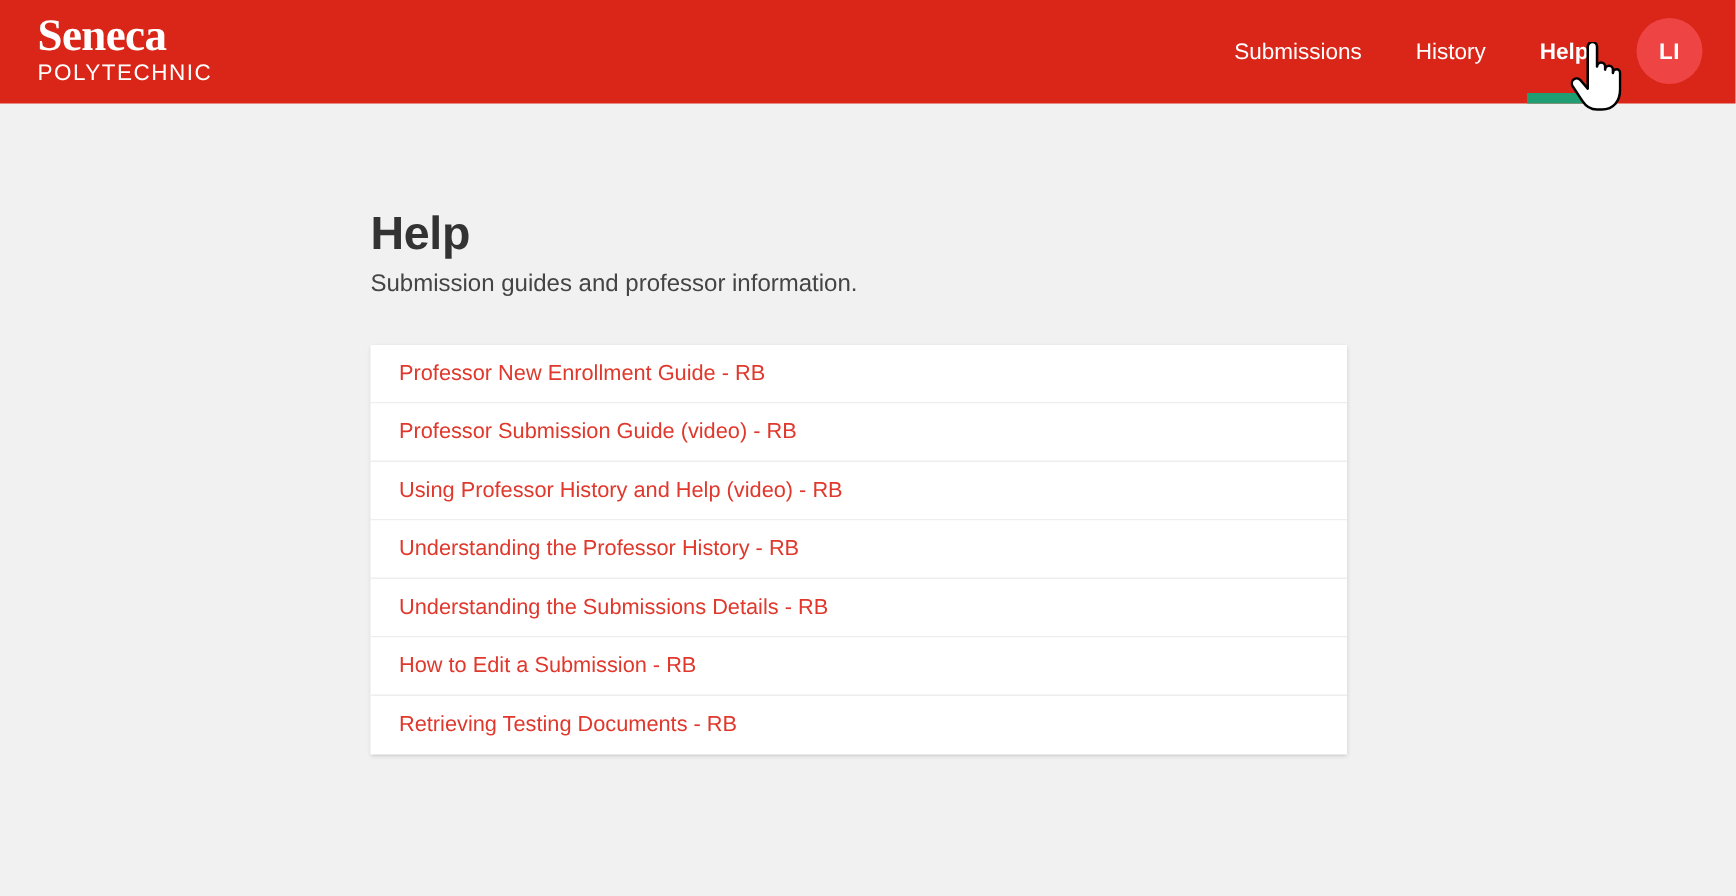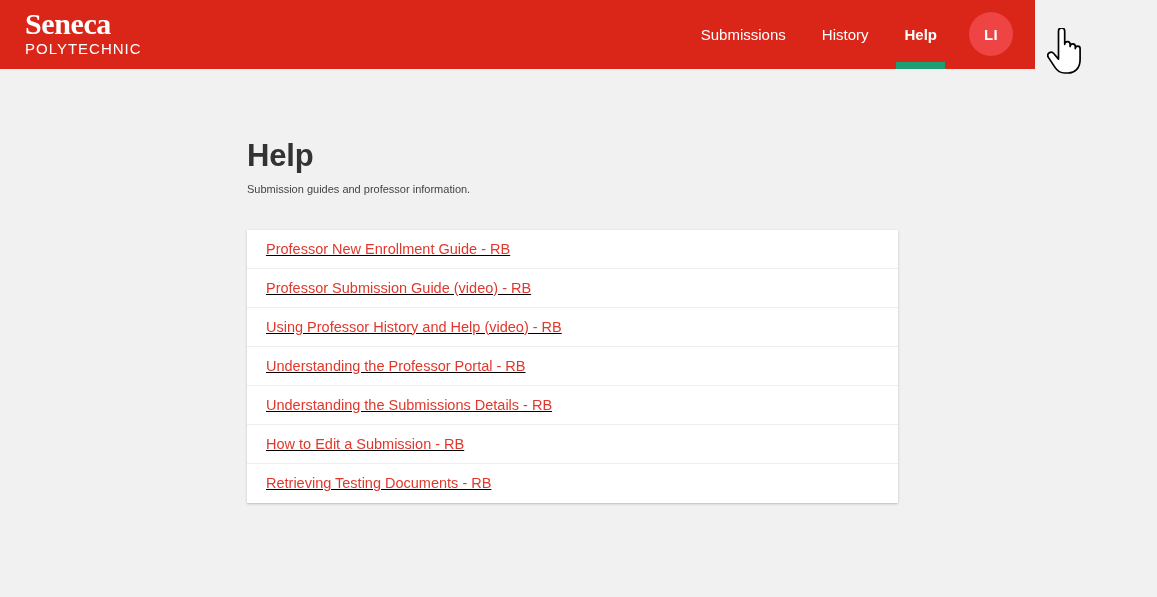--- a/index.html
+++ b/index.html
@@ -13,21 +13,21 @@
     font-family: "Liberation Sans", sans-serif;
     overflow: hidden;
     position: relative;
   }
 
   
   .header {
     position: absolute;
     top: 0;
     left: 0;
-    width: 1035px;
+    width: 1157px;
     height: 69px;
     background: #da2619;
     box-sizing: border-box;
   }
 
   .logo {
     position: absolute;
     left: 25px;
     top: 9px;
     width: 230px;
@@ -131,32 +131,31 @@
     padding-top: 70px;
     font-size: 31px;
     line-height: 34px;
     font-weight: bold;
     color: #333333;
     letter-spacing: -0.2px;
   }
   .page-subtitle {
     margin: 0;
     padding-top: 7px;
-    font-size: 11px;
+    font-size: 16px;
     line-height: 19px;
     color: #444444;
   }
 
   .card {
     margin-top: 31px;
     width: 651px;
     background: #ffffff;
     box-shadow: 0 1px 3px rgba(0,0,0,0.14), 0 1px 1px rgba(0,0,0,0.08);
     overflow: hidden;
-    text-decoration: underline;
   }
 
   .card-row {
     height: 39px;
     display: flex;
     align-items: center;
     padding-left: 19px;
     border-bottom: 1px solid #eeeeee;
     box-sizing: border-box;
     background: #ffffff;
@@ -216,21 +215,21 @@
     <div class="card-row">
       <a class="card-link" href="#">Professor New Enrollment Guide - RB</a>
     </div>
     <div class="card-row">
       <a class="card-link" href="#">Professor Submission Guide (video) - RB</a>
     </div>
     <div class="card-row">
       <a class="card-link" href="#">Using Professor History and Help (video) - RB</a>
     </div>
     <div class="card-row">
-      <a class="card-link" href="#">Understanding the Professor Portal - RB</a>
+      <a class="card-link" href="#">Understanding the Professor History - RB</a>
     </div>
     <div class="card-row">
       <a class="card-link" href="#">Understanding the Submissions Details - RB</a>
     </div>
     <div class="card-row">
       <a class="card-link" href="#">How to Edit a Submission - RB</a>
     </div>
     <div class="card-row">
       <a class="card-link" href="#">Retrieving Testing Documents - RB</a>
     </div>

